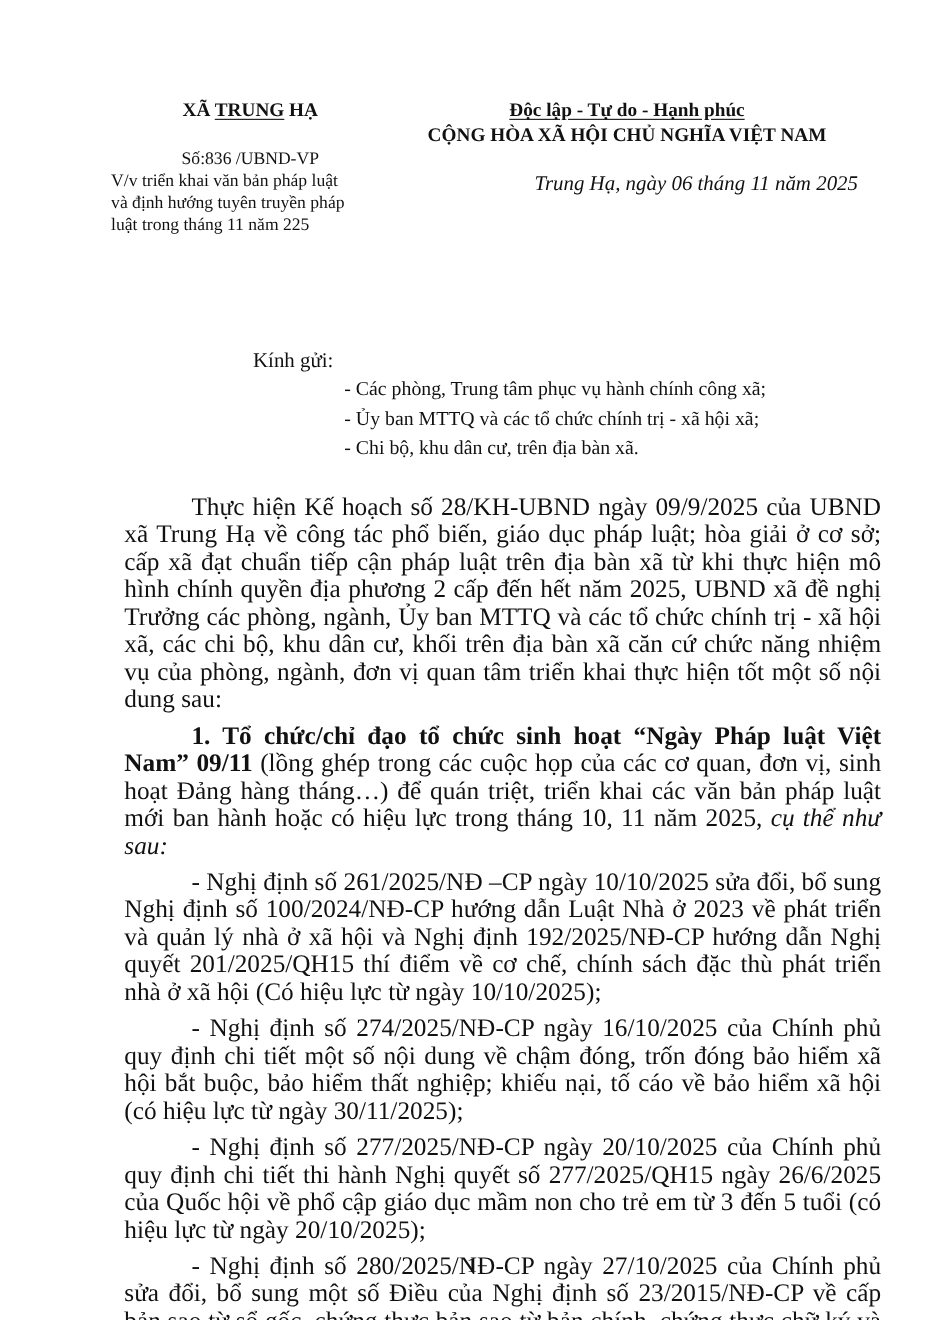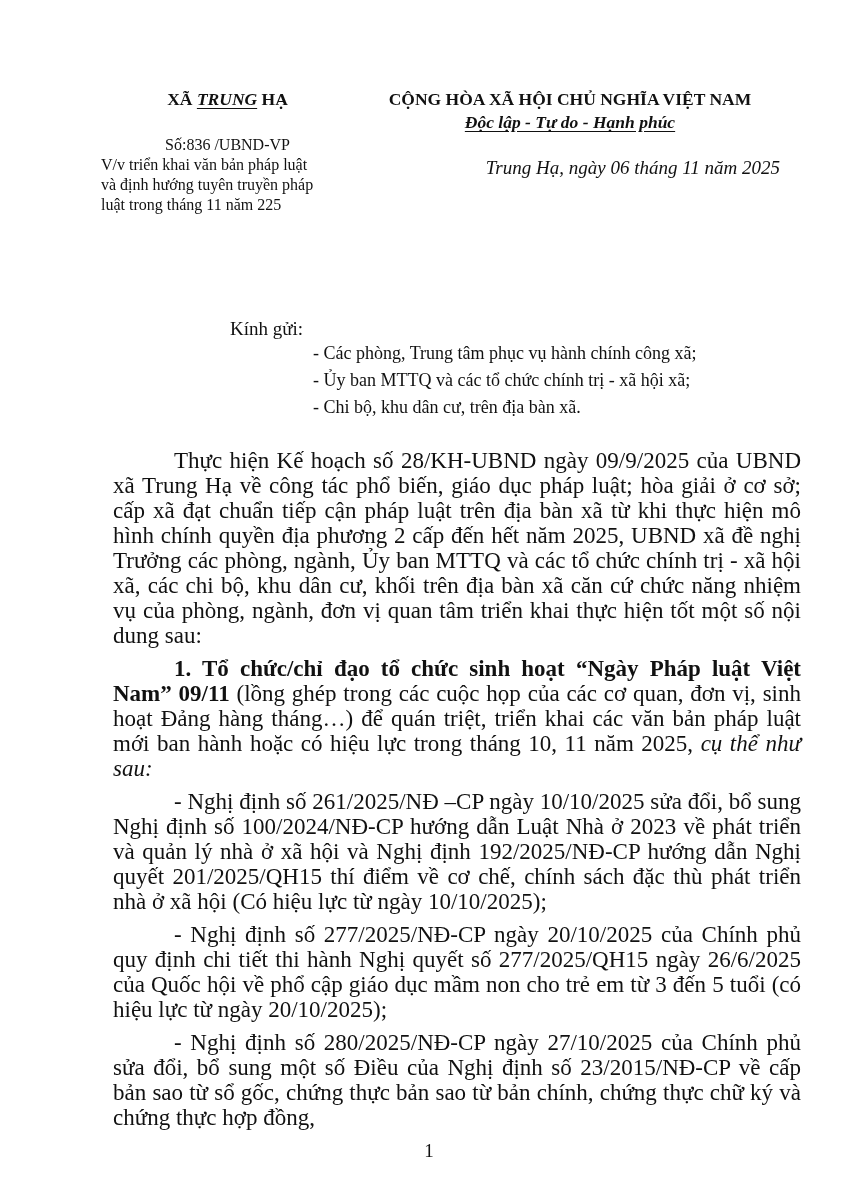--- a/index.html
+++ b/index.html
@@ -5,21 +5,21 @@
   html, body { margin: 0; padding: 0; background: #ffffff; }
   body {
     width: 858px; height: 1200px; position: relative; overflow: hidden;
     font-family: "Liberation Serif", "DejaVu Serif", serif;
     color: #111111;
   }
   .abs { position: absolute; }
   .hdr-left { left: 100px; top: 88px; width: 255px; text-align: center; }
   .hdr-right { left: 360px; top: 88px; width: 420px; text-align: center; }
   .hline { font-size: 17.5px; line-height: 23px; font-weight: bold; white-space: nowrap; }
-  .u { text-decoration: underline; text-underline-offset: 3px; font-style: italic; }
+  .u { text-decoration: underline; text-underline-offset: 3px; }
   .so { font-size: 16px; line-height: 20px; margin-top: 24px; }
   .vv { font-size: 16px; line-height: 20px; text-align: left; padding-left: 1px; }
   .date { left: 360px; top: 157px; width: 420px; text-align: right; font-style: italic; font-size: 19px; }
   .kinh { left: 230px; top: 318px; font-size: 19px; }
   .recip { left: 313px; font-size: 18px; white-space: nowrap; }
   .body { left: 113px; width: 688px; font-size: 23px; line-height: 25px; }
   .para { text-align: justify; text-indent: 61px; margin: 0 0 8px 0; }
   .page-num { left: 0; width: 858px; top: 1140px; text-align: center; font-size: 19px; }
 </style>
 </head>
@@ -27,32 +27,33 @@
 
 <div class="abs hdr-left">
   <div class="hline"><span>XÃ </span><span class="u">TRUNG</span><span> HẠ</span></div>
   <div class="so">Số:836 /UBND-VP</div>
   <div class="vv">V/v triển khai văn bản pháp luật</div>
   <div class="vv">và định hướng tuyên truyền pháp</div>
   <div class="vv">luật trong tháng 11 năm 225</div>
 </div>
 
 <div class="abs hdr-right">
+  <div class="hline"><span class="u">Độc lập - Tự do - Hạnh phúc</span></div>
   <div class="hline">CỘNG HÒA XÃ HỘI CHỦ NGHĨA VIỆT NAM</div>
-  <div class="hline"><span class="u">Độc lập - Tự do - Hạnh phúc</span></div>
 </div>
 
 <div class="abs date">Trung Hạ, ngày 06 tháng 11 năm 2025</div>
 
 <div class="abs kinh">Kính gửi:</div>
 <div class="abs recip" style="top:343px">- Các phòng, Trung tâm phục vụ hành chính công xã;</div>
 <div class="abs recip" style="top:370px">- Ủy ban MTTQ và các tổ chức chính trị - xã hội xã;</div>
 <div class="abs recip" style="top:397px">- Chi bộ, khu dân cư, trên địa bàn xã.</div>
 
 <div class="abs body" style="top:448px">
   <p class="para">Thực hiện Kế hoạch số 28/KH-UBND ngày 09/9/2025 của UBND xã Trung Hạ về công tác phổ biến, giáo dục pháp luật; hòa giải ở cơ sở; cấp xã đạt chuẩn tiếp cận pháp luật trên địa bàn xã từ khi thực hiện mô hình chính quyền địa phương 2 cấp đến hết năm 2025, UBND xã đề nghị Trưởng các phòng, ngành, Ủy ban MTTQ và các tổ chức chính trị - xã hội xã, các chi bộ, khu dân cư, khối trên địa bàn xã căn cứ chức năng nhiệm vụ của phòng, ngành, đơn vị quan tâm triển khai thực hiện tốt một số nội dung sau:</p>
   <p class="para"><b>1. Tổ chức/chỉ đạo tổ chức sinh hoạt “Ngày Pháp luật Việt Nam” 09/11</b><span> (lồng ghép trong các cuộc họp của các cơ quan, đơn vị, sinh hoạt Đảng hàng tháng…) để quán triệt, triển khai các văn bản pháp luật mới ban hành hoặc có hiệu lực trong tháng 10, 11 năm 2025, </span><i>cụ thể như sau:</i></p>
   <p class="para">- Nghị định số 261/2025/NĐ –CP ngày 10/10/2025 sửa đổi, bổ sung Nghị định số 100/2024/NĐ-CP hướng dẫn Luật Nhà ở 2023 về phát triển và quản lý nhà ở xã hội và Nghị định 192/2025/NĐ-CP hướng dẫn Nghị quyết 201/2025/QH15 thí điểm về cơ chế, chính sách đặc thù phát triển nhà ở xã hội (Có hiệu lực từ ngày 10/10/2025);</p>
+  <p class="para">- Nghị định số 274/2025/NĐ-CP ngày 16/10/2025 của Chính phủ quy định chi tiết một số nội dung về chậm đóng, trốn đóng bảo hiểm xã hội bắt buộc, bảo hiểm thất nghiệp; khiếu nại, tố cáo về bảo hiểm xã hội (có hiệu lực từ ngày 30/11/2025);</p>
   <p class="para">- Nghị định số 277/2025/NĐ-CP ngày 20/10/2025 của Chính phủ quy định chi tiết thi hành Nghị quyết số 277/2025/QH15 ngày 26/6/2025 của Quốc hội về phổ cập giáo dục mầm non cho trẻ em từ 3 đến 5 tuổi (có hiệu lực từ ngày 20/10/2025);</p>
   <p class="para">- Nghị định số 280/2025/NĐ-CP ngày 27/10/2025 của Chính phủ sửa đổi, bổ sung một số Điều của Nghị định số 23/2015/NĐ-CP về cấp bản sao từ sổ gốc, chứng thực bản sao từ bản chính, chứng thực chữ ký và chứng thực hợp đồng,</p>
 </div>
 
 <div class="abs page-num">1</div>
 
 </body></html>

